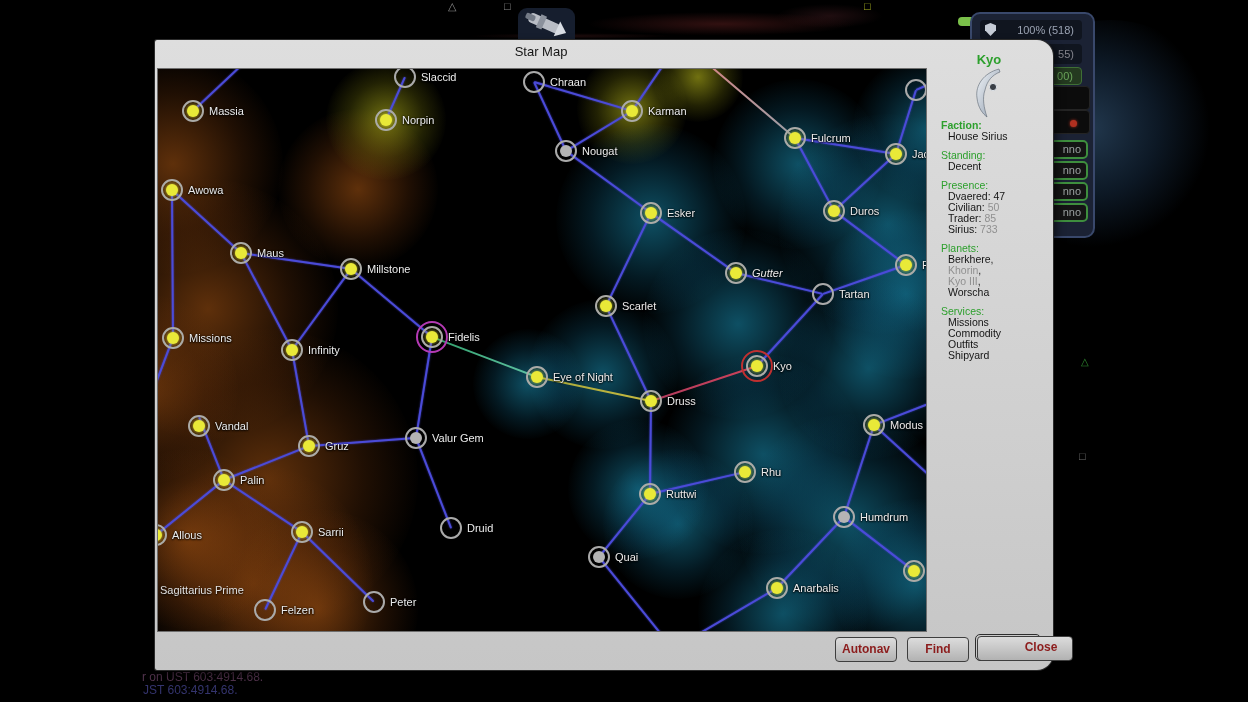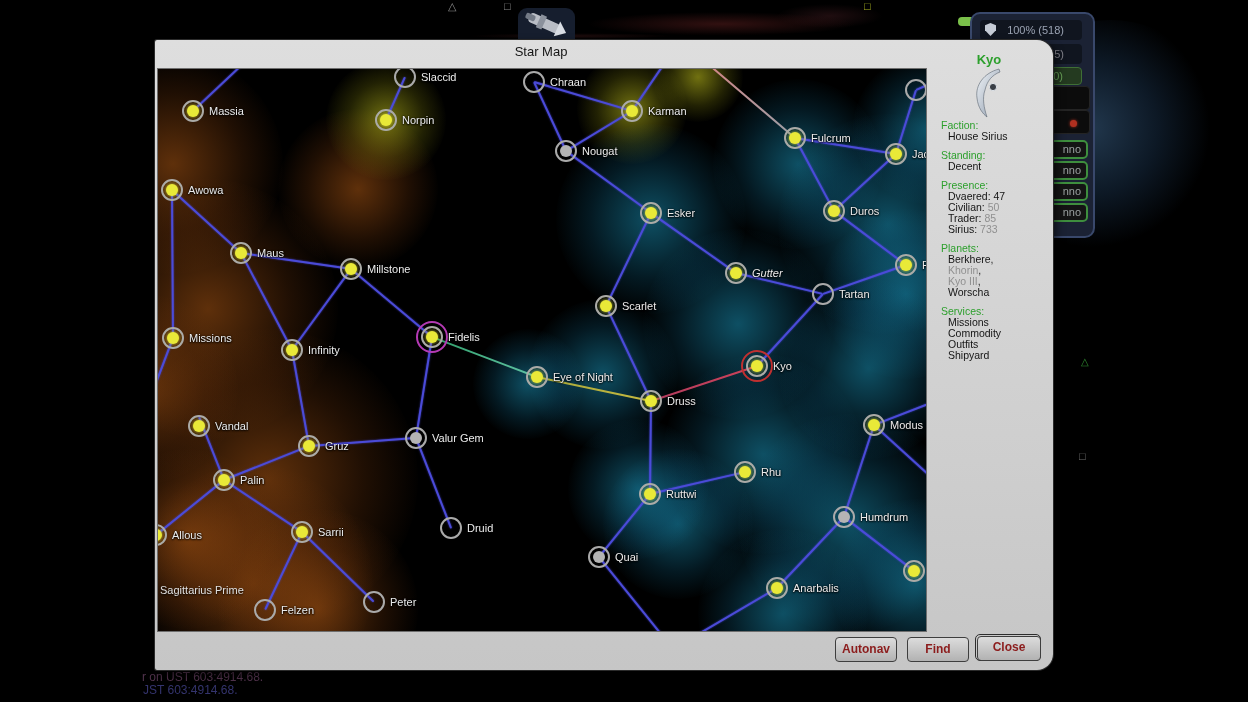--- a/index.html
+++ b/index.html
@@ -22,21 +22,21 @@
   #glyph-square-mid{color:#707070;}
   #bg-ship-tile{left:518px;top:8px;width:57px;height:32px;background:#161e2e;
     border-radius:9px 9px 0 0;overflow:hidden;}
 
   
   #hud-panel{left:970px;top:12px;width:121px;height:222px;background:#1b2234;
     border:2px solid #39486b;border-radius:10px;}
   #hud-green-pill{left:958px;top:17px;width:30px;height:9px;background:#7ac04a;border-radius:4px;}
   .hud-row{position:absolute;left:980px;width:102px;height:20px;background:#10151f;
     border-radius:4px;color:#9aa2b2;font-size:11px;line-height:20px;text-align:right;
-    padding-right:18px;box-sizing:border-box;}
+    padding-right:8px;box-sizing:border-box;}
   #hud-shield-row{top:20px;}
   #hud-armour-row{top:44px;color:#84848c;}
   #hud-energy-row{top:67px;height:18px;background:#243a20;border:1px solid #3f6f35;
     color:#6aa55a;line-height:16px;}
   .hud-sq{position:absolute;left:1028px;width:60px;height:22px;background:#0c0c0c;
     border:1px solid #242424;border-radius:4px;}
   #hud-dot{left:1070px;top:120px;width:7px;height:7px;border-radius:50%;background:#b03020;
     box-shadow:0 0 3px #b03020;}
   .hud-weapon{position:absolute;left:1006px;width:82px;height:19px;background:#141414;
     border:2px solid #3e8e3e;border-radius:5px;color:#9aa0a0;font-size:11px;line-height:15px;
@@ -93,21 +93,21 @@
   #sidebar-info > div{margin-bottom:0;}
 
   
   .dlg-btn{position:absolute;top:597px;width:60px;height:23px;
     background:linear-gradient(#dcdcdc,#b2b2b2);border:1px solid #3e3e3e;border-radius:4px;
     font-size:12px;font-weight:bold;color:#8c1c1c;text-align:center;line-height:22px;}
   #btn-autonav{left:680px;}
   #btn-find{left:752px;}
   #btn-close-outer{position:absolute;left:820px;top:594px;width:66px;height:27px;
     border:1px solid #2d2d2d;border-radius:5px;background:#c9c9c9;box-sizing:border-box;padding:1px;}
-  #btn-close{position:static;width:100%;height:100%;line-height:21px;}
+  #btn-close{position:static;width:100%;height:100%;line-height:21px;padding-left:32px;}
 </style>
 </head>
 <body>
 
 <div class="abs" id="bg-nebula-strip"></div>
 <div class="abs" id="bg-planet"></div>
 
 <div class="abs tiny-glyph" style="left:448px;top:1px;">△</div>
 <div class="abs tiny-glyph" style="left:504px;top:1px;">□</div>
 <div class="abs tiny-glyph" id="glyph-square-topright" style="left:864px;top:1px;">□</div>
@@ -393,21 +393,21 @@
           <linearGradient id="lg" x1="0" y1="0" x2="1" y2="1">
             <stop offset="0" stop-color="#f2f6fa"></stop>
               <stop offset="1" stop-color="#8a97a8"></stop>
           </linearGradient>
         </defs>
         <path d="M26,1 C11,5 2,17 4,30 C5,40 10,46 14,49 C11,40 9,30 12,22 C14,13 19,7 27,4 Z" fill="url(#lg)" stroke="#5a6470" stroke-width="0.6"></path>
         <circle cx="20" cy="19" r="3.6" fill="#3a3f46" stroke="#dfe4ea" stroke-width="1"></circle>
       </svg>
     </div>
     <div class="abs" id="sidebar-info">
-      <div class="glabel" style="margin-top:0;">Faction:</div>
+      <div class="glabel" style="margin-top:0;font-weight:bold;">Faction:</div>
       <div class="ind">House Sirius</div>
       <div class="glabel">Standing:</div>
       <div class="ind">Decent</div>
       <div class="glabel">Presence:</div>
       <div id="presence-list">
           <div class="ind"><span>Dvaered: </span><span>47</span></div>
           <div class="ind"><span>Civilian: </span><span class="dim">50</span></div>
           <div class="ind"><span>Trader: </span><span class="dim">85</span></div>
           <div class="ind"><span>Sirius: </span><span class="dim">733</span></div>
         </div>

